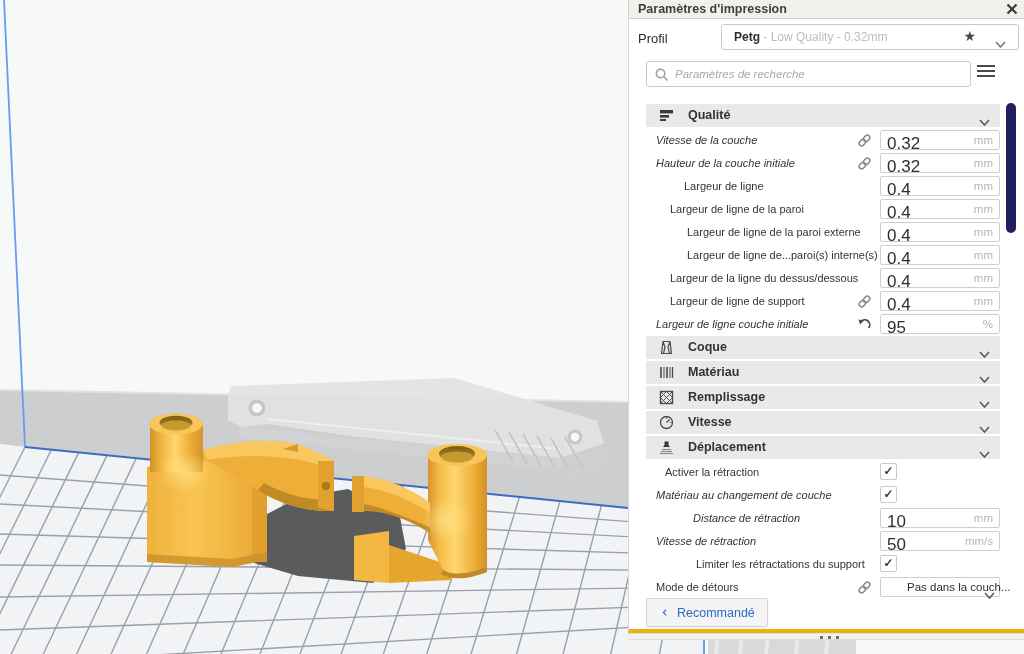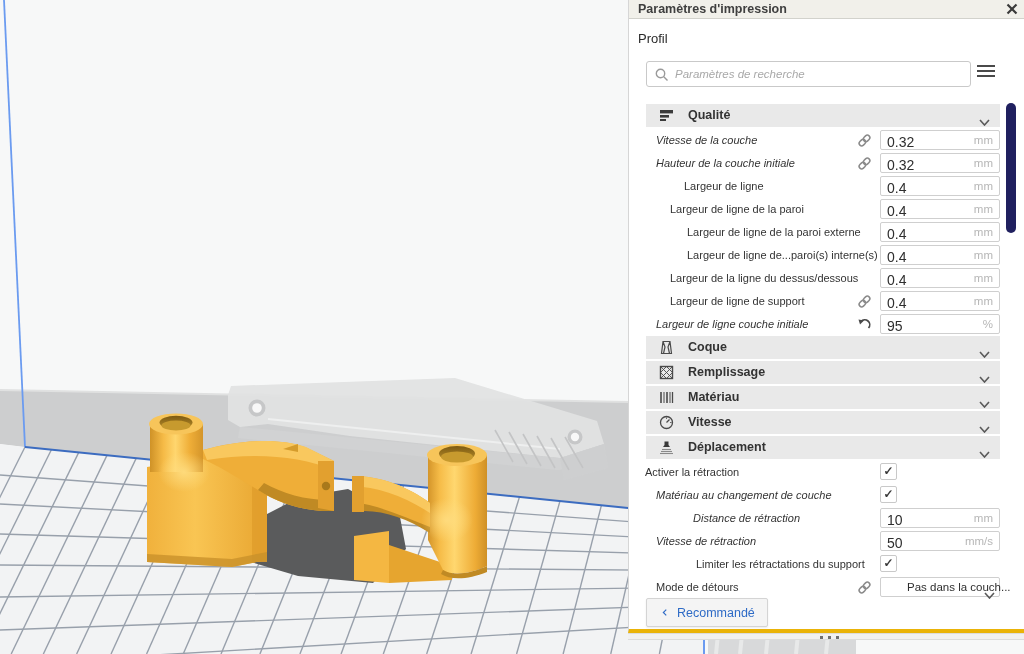--- a/index.html
+++ b/index.html
@@ -34,21 +34,21 @@
   .sec-bar{position:relative;margin:0 25px 2px 17px;height:23px;background:#e9e9e9;cursor:pointer;}
   .sec-icon{position:absolute;left:13px;top:4px;width:15px;height:15px;}
   .sec-title{position:absolute;left:42px;top:4px;font-size:12.5px;font-weight:bold;color:#333;}
   .sec-chev{position:absolute;right:10px;top:8px;}
   .srow{position:relative;height:23px;}
   .srow .lbl{position:absolute;top:5px;font-size:11px;color:#333;white-space:nowrap;}
   .srow .lbl.it{font-style:italic;}
   .srow .ricon{position:absolute;left:228px;top:4px;width:16px;height:16px;}
   .field{position:absolute;left:251px;top:1px;width:120px;height:20px;border:1px solid #cfcfcf;
          border-radius:2px;box-sizing:border-box;background:#fff;}
-  .field .val{position:absolute;left:6px;top:3px;font-size:14px;color:#2e2e2e;}
+  .field .val{position:absolute;left:6px;top:3px;font-size:17px;color:#2e2e2e;}
   .field .unit{position:absolute;right:6px;top:3px;font-size:11.5px;color:#b6b6b6;}
   .cbox{position:absolute;left:251px;top:2px;width:17px;height:17px;border:1px solid #c9c9c9;
         border-radius:2px;box-sizing:border-box;background:#fff;text-align:center;
         font-size:12px;font-weight:bold;color:#3a3a3a;line-height:15px;}
   .ddown{position:absolute;left:251px;top:1px;width:120px;height:20px;border:1px solid #cfcfcf;
          border-radius:2px;box-sizing:border-box;background:#fff;cursor:pointer;}
   .ddown .val{position:absolute;left:6px;top:3px;font-size:11.5px;color:#2e2e2e;white-space:nowrap;padding-left:20px;}
   .ddown .chev-wrap{position:absolute;right:4px;top:7px;}
   #scrollbar{position:absolute;left:377px;top:103px;width:10px;height:130px;border-radius:5px;background:#20205f;}
   #recommended{position:absolute;left:17px;top:598px;height:27px;padding:0 12px;background:#f4f4f4;
@@ -206,20 +206,29 @@
     <div class="panel-header">
       <span class="title">Paramètres d'impression</span>
       <svg class="close-x" viewBox="0 0 12 12">
         <line x1="1.5" y1="1.5" x2="10.5" y2="10.5" stroke="#3a3a3a" stroke-width="2.2"></line>
         <line x1="10.5" y1="1.5" x2="1.5" y2="10.5" stroke="#3a3a3a" stroke-width="2.2"></line>
       </svg>
     </div>
 
     <div class="profil-row">
       <span class="profil-label">Profil</span>
+      <div class="profil-select">
+        <span class="ptext"><span class="pname">Petg</span><span class="psuffix"> - Low Quality - 0.32mm</span></span>
+        <span class="star">★</span>
+        <span class="chev-wrap">
+          <svg class="chev" viewBox="0 0 11 7">
+              <polyline points="1,1 5.5,6 10,1" fill="none" stroke="#7a7a7a" stroke-width="1.6"></polyline>
+            </svg>
+        </span>
+      </div>
     </div>
 
     <div class="search-row">
       <div class="search-box">
         <svg class="mag" width="14" height="14" viewBox="0 0 14 14">
           <circle cx="5.5" cy="5.5" r="4.2" fill="none" stroke="#9a9a9a" stroke-width="1.4"></circle>
           <line x1="8.8" y1="8.8" x2="12.5" y2="12.5" stroke="#9a9a9a" stroke-width="1.4"></line>
         </svg>
         <span class="search-ph">Paramètres de recherche</span>
       </div>
@@ -333,45 +342,45 @@
           <span class="sec-icon"><svg width="15" height="15" viewBox="0 0 15 15">
               <path d="M4,1.5 L11,1.5 L12.5,13.5 L2.5,13.5 Z M4,1.5 L6,7 L4.5,13.5 M11,1.5 L9,7 L10.5,13.5" fill="none" stroke="#4a4a4a" stroke-width="1.2"></path>
             </svg></span>
           <span class="sec-title">Coque</span>
           <span class="sec-chev"><svg width="11" height="7" viewBox="0 0 11 7">
               <polyline points="1,1 5.5,6 10,1" fill="none" stroke="#5a5a5a" stroke-width="1.6"></polyline>
             </svg></span>
         </div>
         <div class="sec-bar">
           <span class="sec-icon"><svg width="15" height="15" viewBox="0 0 15 15">
-              <rect x="1.5" y="1.5" width="12" height="12" fill="none" stroke="#4a4a4a" stroke-width="1.4"></rect>
-              <path d="M1.5,7.5 L7.5,1.5 M1.5,13.5 L13.5,1.5 M7.5,13.5 L13.5,7.5 M13.5,13.5 L1.5,1.5 M13.5,7.5 L7.5,1.5 M7.5,13.5 L1.5,7.5" stroke="#4a4a4a" stroke-width="0.9"></path>
-            </svg></span>
-          <span class="sec-title">Remplissage</span>
-          <span class="sec-chev"><svg width="11" height="7" viewBox="0 0 11 7">
-              <polyline points="1,1 5.5,6 10,1" fill="none" stroke="#5a5a5a" stroke-width="1.6"></polyline>
-            </svg></span>
-        </div>
-        <div class="sec-bar">
-          <span class="sec-icon"><svg width="15" height="15" viewBox="0 0 15 15">
               <g stroke="#4a4a4a">
                 <line x1="2" y1="2" x2="2" y2="13" stroke-width="1.6"></line>
                 <line x1="5" y1="2" x2="5" y2="13" stroke-width="1"></line>
                 <line x1="8" y1="2" x2="8" y2="13" stroke-width="1.6"></line>
                 <line x1="11" y1="2" x2="11" y2="13" stroke-width="1"></line>
                 <line x1="13.5" y1="2" x2="13.5" y2="13" stroke-width="1.3"></line>
               </g>
             </svg></span>
           <span class="sec-title">Matériau</span>
           <span class="sec-chev"><svg width="11" height="7" viewBox="0 0 11 7">
               <polyline points="1,1 5.5,6 10,1" fill="none" stroke="#5a5a5a" stroke-width="1.6"></polyline>
             </svg></span>
         </div>
         <div class="sec-bar">
           <span class="sec-icon"><svg width="15" height="15" viewBox="0 0 15 15">
+              <rect x="1.5" y="1.5" width="12" height="12" fill="none" stroke="#4a4a4a" stroke-width="1.4"></rect>
+              <path d="M1.5,7.5 L7.5,1.5 M1.5,13.5 L13.5,1.5 M7.5,13.5 L13.5,7.5 M13.5,13.5 L1.5,1.5 M13.5,7.5 L7.5,1.5 M7.5,13.5 L1.5,7.5" stroke="#4a4a4a" stroke-width="0.9"></path>
+            </svg></span>
+          <span class="sec-title">Remplissage</span>
+          <span class="sec-chev"><svg width="11" height="7" viewBox="0 0 11 7">
+              <polyline points="1,1 5.5,6 10,1" fill="none" stroke="#5a5a5a" stroke-width="1.6"></polyline>
+            </svg></span>
+        </div>
+        <div class="sec-bar">
+          <span class="sec-icon"><svg width="15" height="15" viewBox="0 0 15 15">
               <circle cx="7.5" cy="7.5" r="6" fill="none" stroke="#4a4a4a" stroke-width="1.3"></circle>
               <line x1="7.5" y1="7.5" x2="10.5" y2="4.5" stroke="#4a4a4a" stroke-width="1.3"></line>
               <line x1="7.5" y1="2.5" x2="7.5" y2="3.8" stroke="#4a4a4a" stroke-width="1"></line>
               <line x1="12.5" y1="7.5" x2="11.2" y2="7.5" stroke="#4a4a4a" stroke-width="1"></line>
             </svg></span>
           <span class="sec-title">Vitesse</span>
           <span class="sec-chev"><svg width="11" height="7" viewBox="0 0 11 7">
               <polyline points="1,1 5.5,6 10,1" fill="none" stroke="#5a5a5a" stroke-width="1.6"></polyline>
             </svg></span>
         </div>
@@ -383,21 +392,21 @@
                 <line x1="2" y1="11.5" x2="13" y2="11.5"></line>
                 <line x1="1" y1="13.5" x2="14" y2="13.5"></line>
               </g>
             </svg></span>
           <span class="sec-title">Déplacement</span>
           <span class="sec-chev"><svg width="11" height="7" viewBox="0 0 11 7">
               <polyline points="1,1 5.5,6 10,1" fill="none" stroke="#5a5a5a" stroke-width="1.6"></polyline>
             </svg></span>
         </div>
         <div class="srow">
-          <span class="lbl" style="left: 16px;">Activer la rétraction</span>
+          <span class="lbl" style="left: 36px;">Activer la rétraction</span>
           <div class="cbox">✓</div>
         </div>
         <div class="srow">
           <span class="lbl it" style="left: 27px;">Matériau au changement de couche</span>
           <div class="cbox">✓</div>
         </div>
         <div class="srow">
           <span class="lbl it" style="left: 40px; margin-left: 24px;">Distance de rétraction</span>
           <div class="field">
             <span class="val">10</span>

